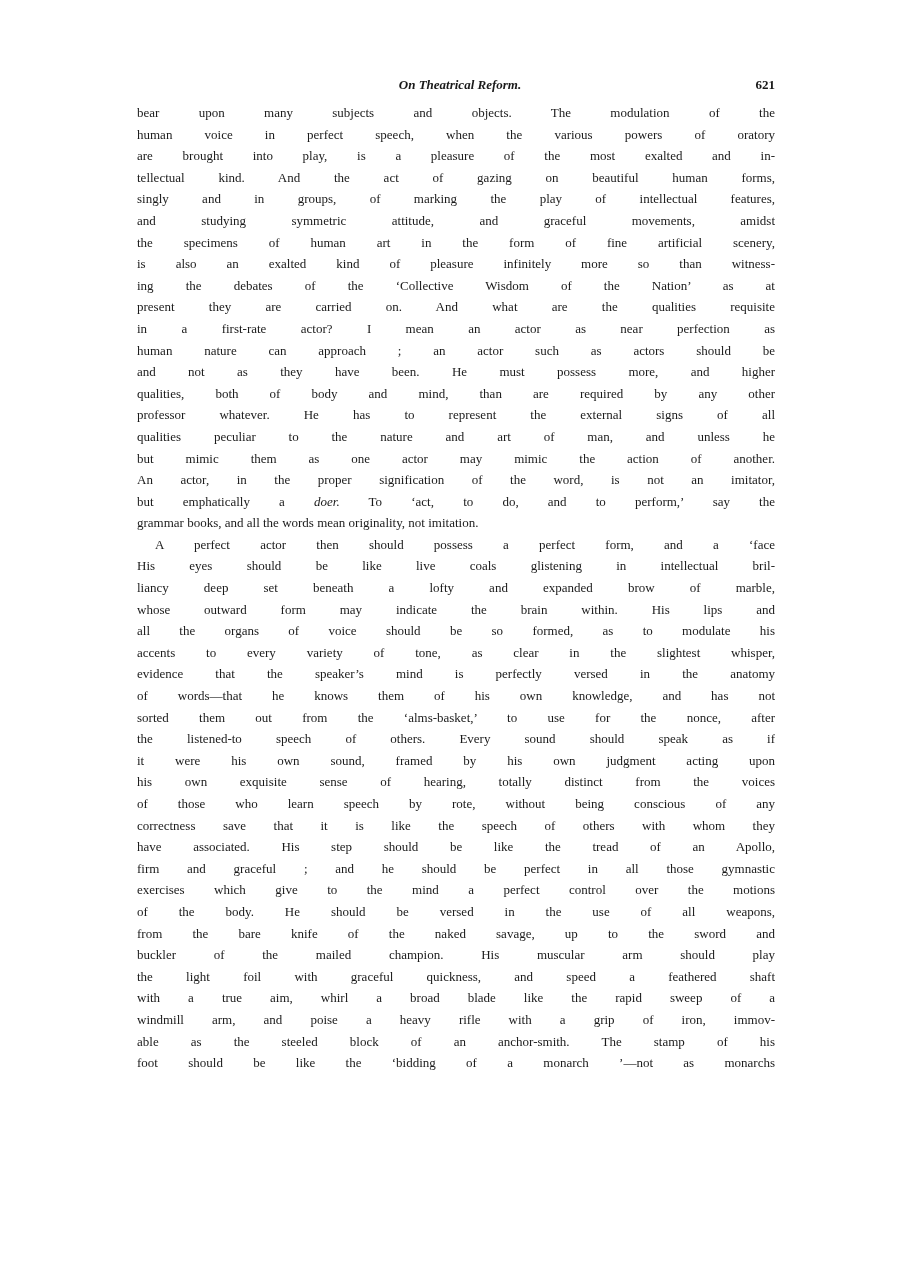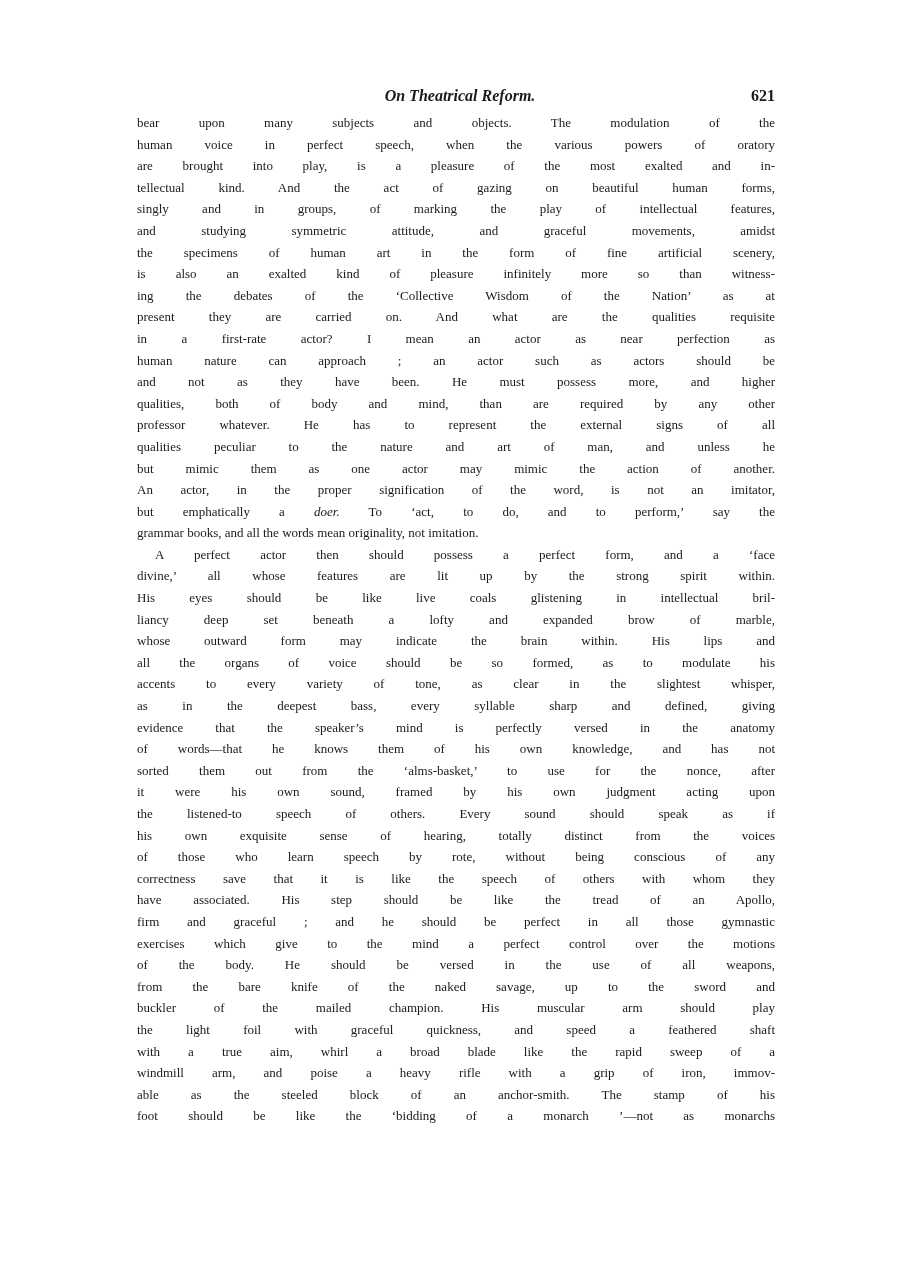--- a/index.html
+++ b/index.html
@@ -17,22 +17,21 @@
   }
   .page {
     position: absolute;
     left: 137px;
     top: 74px;
     width: 638px;
   }
   .running-head {
     position: relative;
     height: 28px;
-    font-size: 16px;
-    margin-top: 10px;
+    font-size: 13px;
   }
   .running-title {
     position: absolute;
     left: 0;
     right: 0;
     text-align: center;
     font-style: italic;
     font-weight: bold;
     top: 3px;
     padding-left: 8px;
@@ -96,32 +95,30 @@
       <span class="line">professor whatever.  He has to represent the external signs of all</span>
       <span class="line">qualities peculiar to the nature and art of man, and unless he</span>
       <span class="line">but mimic them as one actor may mimic the action of another.</span>
       <span class="line">An actor, in the proper signification of the word, is not an imitator,</span>
       <span class="line"><span>but emphatically a </span><em>doer.</em><span>  To ‘act, to do, and to perform,’ say the</span></span>
       <span class="line last">grammar books, and all the words mean originality, not imitation.</span>
     </div>
 
     <div>
       <span class="line indent">A perfect actor then should possess a perfect form, and a ‘face</span>
-      <span class="line">divine,’ all whose features are lit up by the strong spirit within.</span>
       <span class="line">His eyes should be like live coals glistening in intellectual bril-</span>
       <span class="line">liancy deep set beneath a lofty and expanded brow of marble,</span>
       <span class="line">whose outward form may indicate the brain within.  His lips and</span>
       <span class="line">all the organs of voice should be so formed, as to modulate his</span>
       <span class="line">accents to every variety of tone, as clear in the slightest whisper,</span>
-      <span class="line">as in the deepest bass, every syllable sharp and defined, giving</span>
       <span class="line">evidence that the speaker’s mind is perfectly versed in the anatomy</span>
       <span class="line">of words—that he knows them of his own knowledge, and has not</span>
       <span class="line">sorted them out from the ‘alms-basket,’ to use for the nonce, after</span>
+      <span class="line">the listened-to speech of others.  Every sound should speak as if</span>
       <span class="line">it were his own sound, framed by his own judgment acting upon</span>
-      <span class="line">the listened-to speech of others.  Every sound should speak as if</span>
       <span class="line">his own exquisite sense of hearing, totally distinct from the voices</span>
       <span class="line">of those who learn speech by rote, without being conscious of any</span>
       <span class="line">correctness save that it is like the speech of others with whom they</span>
       <span class="line">have associated.  His step should be like the tread of an Apollo,</span>
       <span class="line">firm and graceful ; and he should be perfect in all those gymnastic</span>
       <span class="line">exercises which give to the mind a perfect control over the motions</span>
       <span class="line">of the body.  He should be versed in the use of all weapons,</span>
       <span class="line">from the bare knife of the naked savage, up to the sword and</span>
       <span class="line">buckler of the mailed champion.  His muscular arm should play</span>
       <span class="line">the light foil with graceful quickness, and speed a feathered shaft</span>

